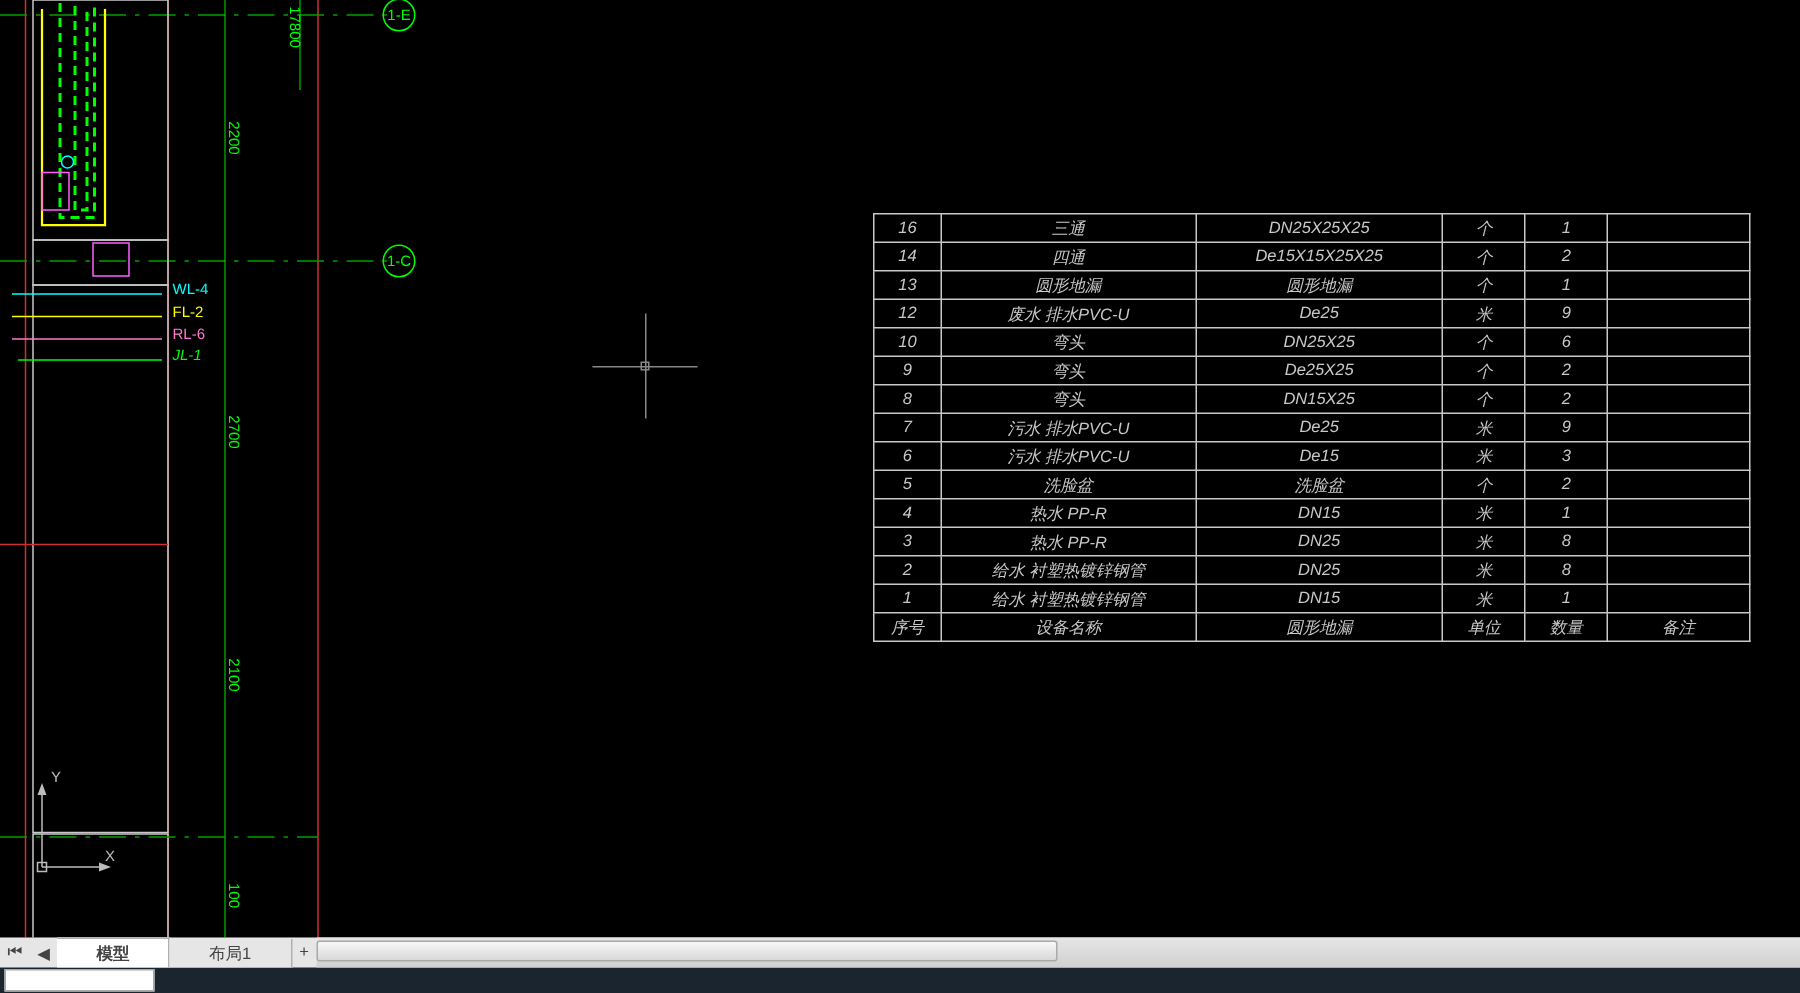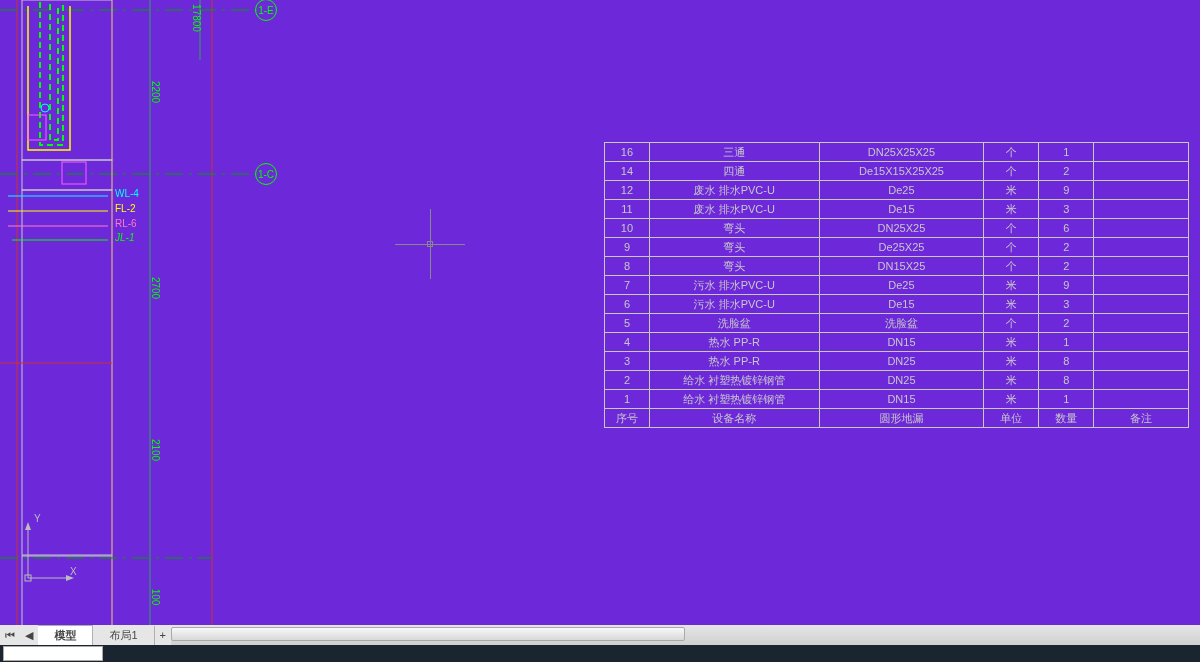--- a/index.html
+++ b/index.html
@@ -9,21 +9,21 @@
   background: #1a2530;
   font-family: "SimSun", "Microsoft YaHei", sans-serif;
   overflow: hidden;
   position: relative;
 }
 .canvas {
   position: absolute;
   top: 0; left: 0;
   width: 1200px;
   height: 625px;
-  background: #6d28d9;
+  background: #000000;
 }
 .drawing {
   position: absolute;
   top: 0; left: 0;
   width: 100%;
   height: 100%;
 }
 .section-marker {
   position: absolute;
   transform: translate(-50%, -50%);
@@ -57,24 +57,25 @@
 .crosshair {
   position: absolute;
   pointer-events: none;
 }
 .crosshair .h, .crosshair .v { position: absolute; background: #888; }
 .crosshair .h { width: 70px; height: 1px; top: 0; left: -35px; }
 .crosshair .v { height: 70px; width: 1px; left: 0; top: -35px; }
 .crosshair .box { width: 6px; height: 6px; border: 1px solid #888; position: absolute; top: -3px; left: -3px; }
 .materials-table {
   position: absolute;
-  left: 604px;
+  left: 582px;
   top: 142px;
   width: 585px;
   border-collapse: collapse;
+  font-style: italic;
 }
 .materials-table td {
   border: 1px solid #c8c8c8;
   color: #c8c8c8;
   font-size: 11px;
   text-align: center;
   height: 19px;
   padding: 1px 4px;
 }
 .materials-table td.c0 { width: 45px; }
@@ -99,21 +100,21 @@
   display: flex;
   align-items: center;
   font-size: 11px;
   color: #444;
 }
 .tabbar .navbtn {
   padding: 0 5px;
   cursor: pointer;
 }
 .tabbar .tab {
-  padding: 2px 16px;
+  padding: 2px 26px;
   background: #e6e6e6;
   border-right: 1px solid #b0b0b0;
   cursor: pointer;
 }
 .tabbar .tab.active {
   background: #fff;
   font-weight: bold;
   border-top: 1px solid #b0b0b0;
 }
 .tabbar .rail {
@@ -237,33 +238,33 @@
         </tr>
         <tr>
           <td class="c0">14</td>
           <td class="c1">四通</td>
           <td class="c2">De15X15X25X25</td>
           <td class="c3">个</td>
           <td class="c4">2</td>
           <td class="c5"></td>
         </tr>
         <tr>
+          <td class="c0">13</td>
+          <td class="c1">圆形地漏</td>
+          <td class="c2">圆形地漏</td>
+          <td class="c3">个</td>
+          <td class="c4">1</td>
+          <td class="c5"></td>
+        </tr>
+        <tr>
           <td class="c0">12</td>
           <td class="c1">废水 排水PVC-U</td>
           <td class="c2">De25</td>
           <td class="c3">米</td>
           <td class="c4">9</td>
-          <td class="c5"></td>
-        </tr>
-        <tr>
-          <td class="c0">11</td>
-          <td class="c1">废水 排水PVC-U</td>
-          <td class="c2">De15</td>
-          <td class="c3">米</td>
-          <td class="c4">3</td>
           <td class="c5"></td>
         </tr>
         <tr>
           <td class="c0">10</td>
           <td class="c1">弯头</td>
           <td class="c2">DN25X25</td>
           <td class="c3">个</td>
           <td class="c4">6</td>
           <td class="c5"></td>
         </tr>

